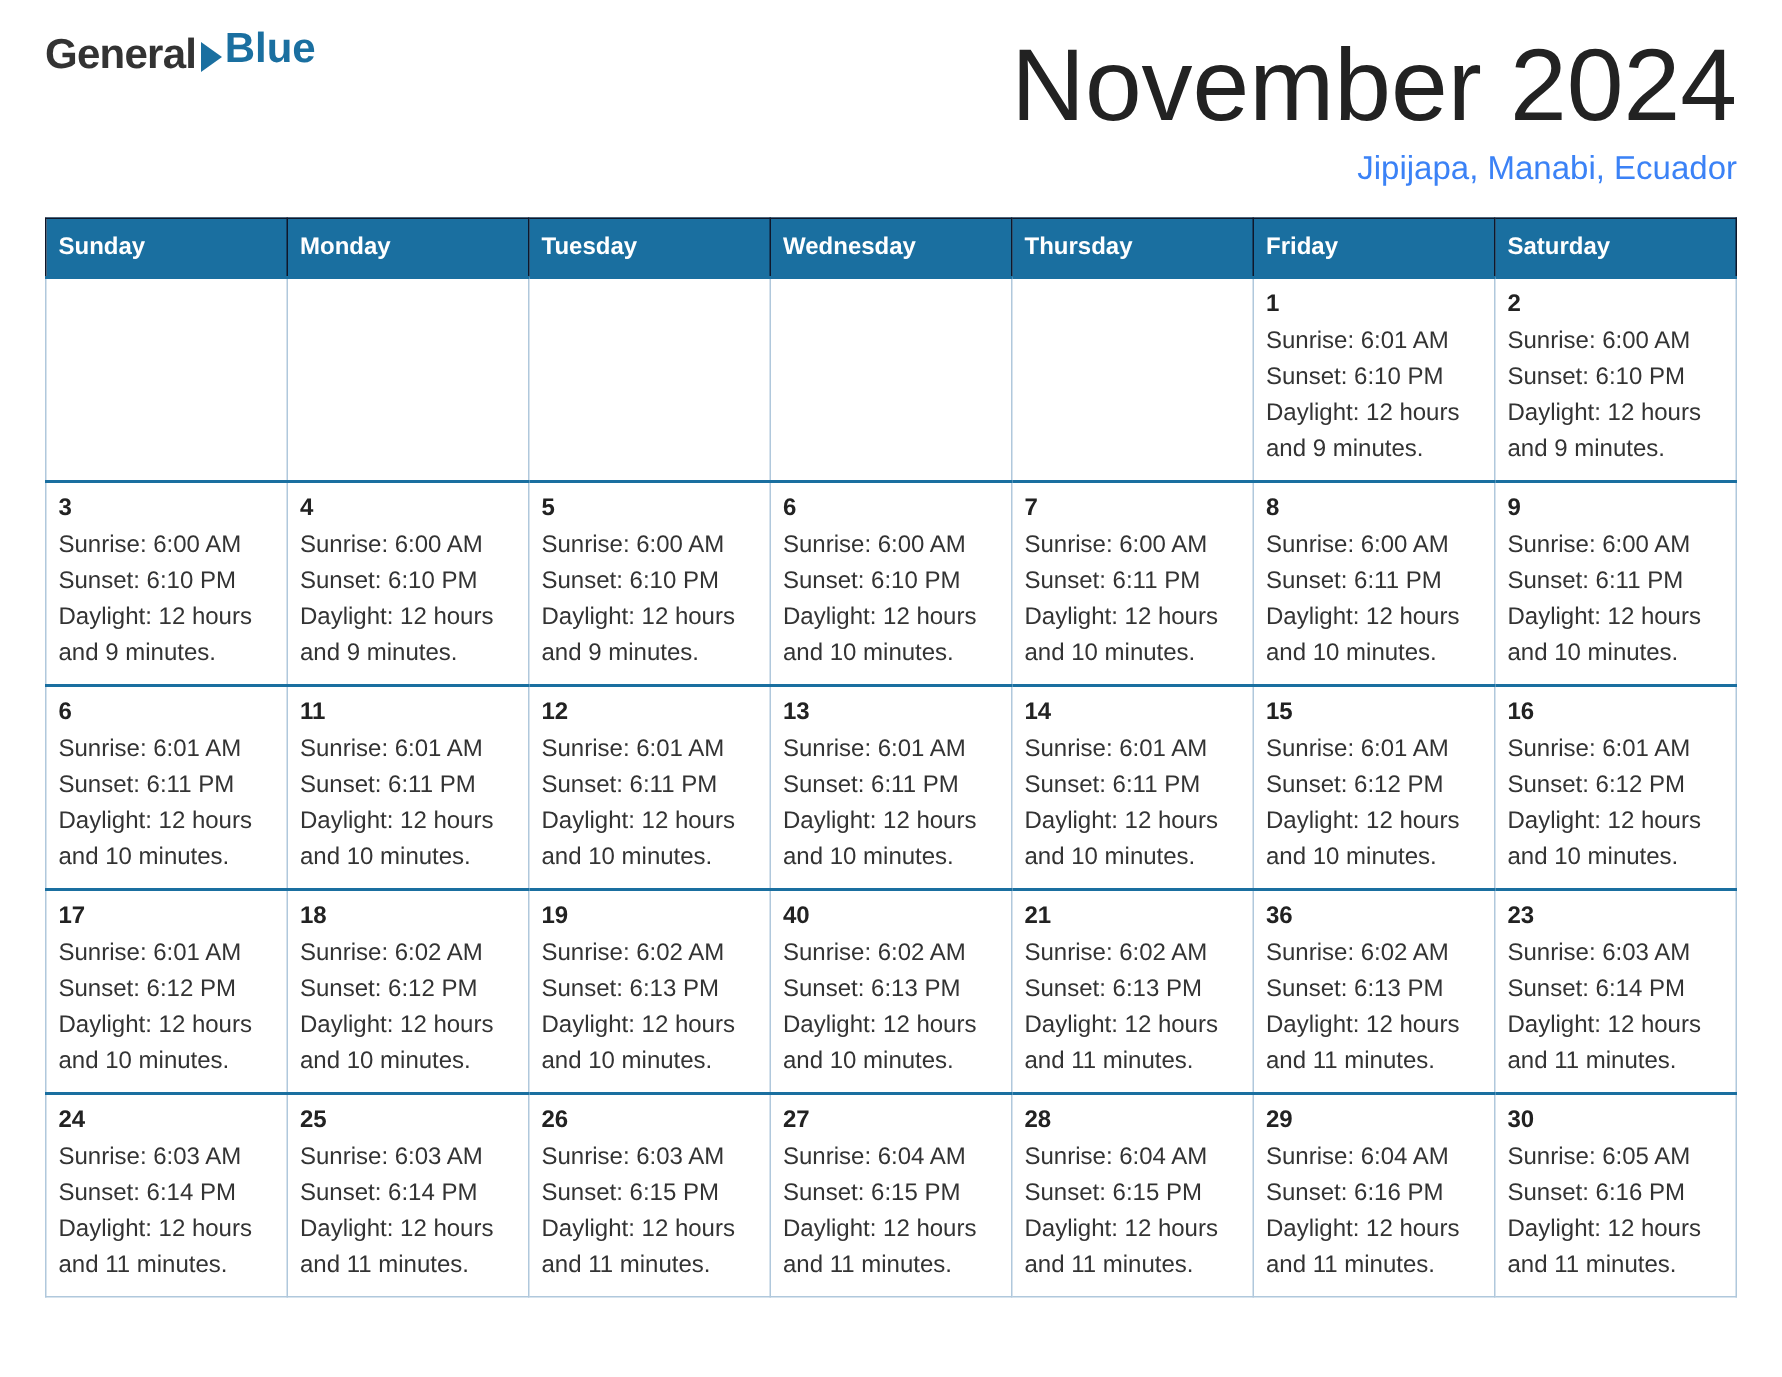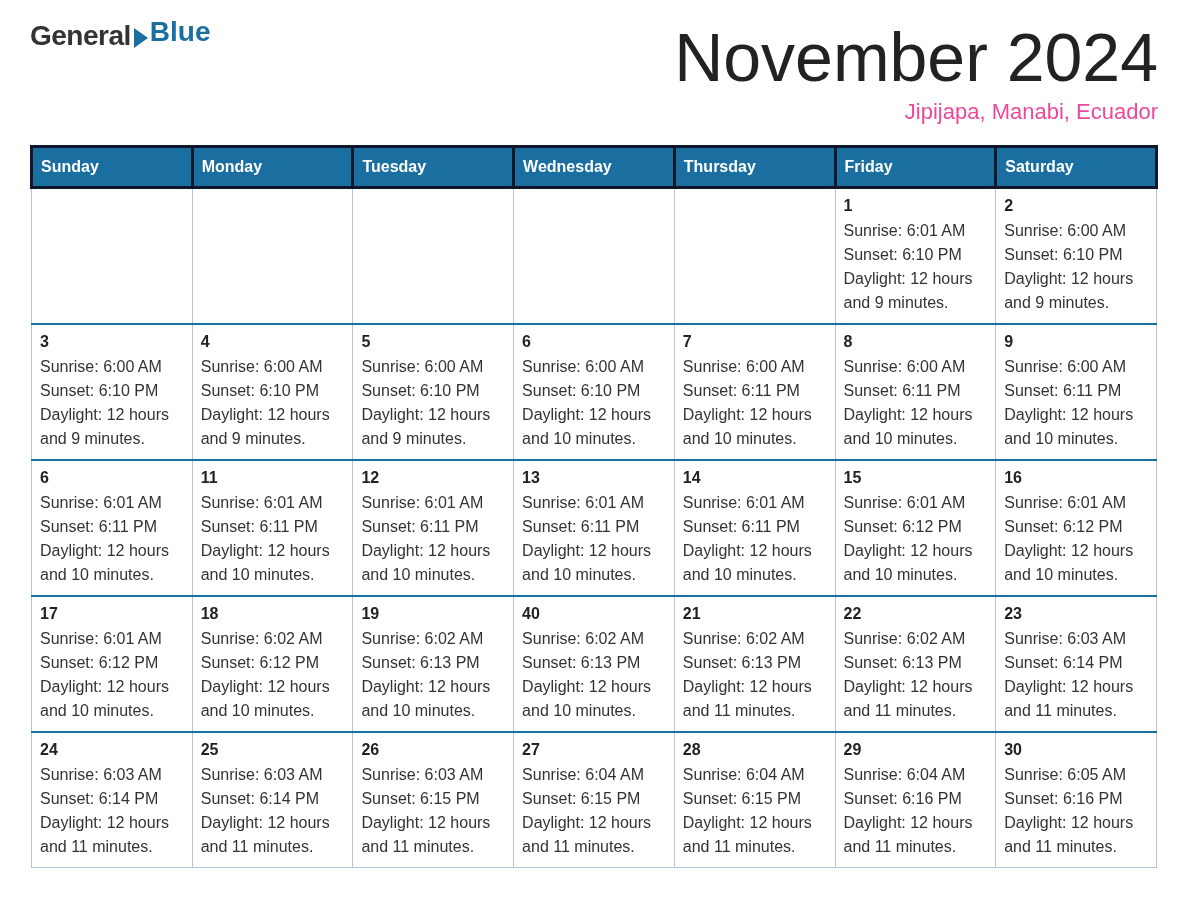--- a/index.html
+++ b/index.html
@@ -52,36 +52,36 @@
     }
     .title-block h1 {
       font-size: 68px;
       font-weight: 300;
       color: #222;
       line-height: 1.1;
     }
     .title-block h2 {
       font-size: 22px;
       font-weight: 400;
-      color: #ec4899;
+      color: #3b82f6;
       margin-top: 4px;
     }
     .calendar {
       width: 100%;
       border-collapse: collapse;
       border: 1px solid #1a6fa0;
     }
     .calendar th {
       background-color: #1a6fa0;
       color: #fff;
       padding: 10px 8px;
       font-size: 16px;
       font-weight: 600;
       text-align: left;
-      border: 3px solid #0f172a;
+      border: 1px solid #0f172a;
     }
     .calendar td {
       vertical-align: top;
       padding: 8px;
       border: 1px solid #b0c8dc;
       width: calc(100% / 7);
       min-height: 110px;
       font-size: 12.5px;
       color: #222;
       background: #fff;
@@ -225,21 +225,21 @@
         </td>
         <td>
           <span class="day-number">40</span>
           <div class="day-info">Sunrise: 6:02 AM<br>Sunset: 6:13 PM<br>Daylight: 12 hours and 10 minutes.</div>
         </td>
         <td>
           <span class="day-number">21</span>
           <div class="day-info">Sunrise: 6:02 AM<br>Sunset: 6:13 PM<br>Daylight: 12 hours and 11 minutes.</div>
         </td>
         <td>
-          <span class="day-number">22</span>
+          <span class="day-number">36</span>
           <div class="day-info">Sunrise: 6:02 AM<br>Sunset: 6:13 PM<br>Daylight: 12 hours and 11 minutes.</div>
         </td>
         <td>
           <span class="day-number">23</span>
           <div class="day-info">Sunrise: 6:03 AM<br>Sunset: 6:14 PM<br>Daylight: 12 hours and 11 minutes.</div>
         </td>
       </tr>
       <tr>
         <td>
           <span class="day-number">24</span>

